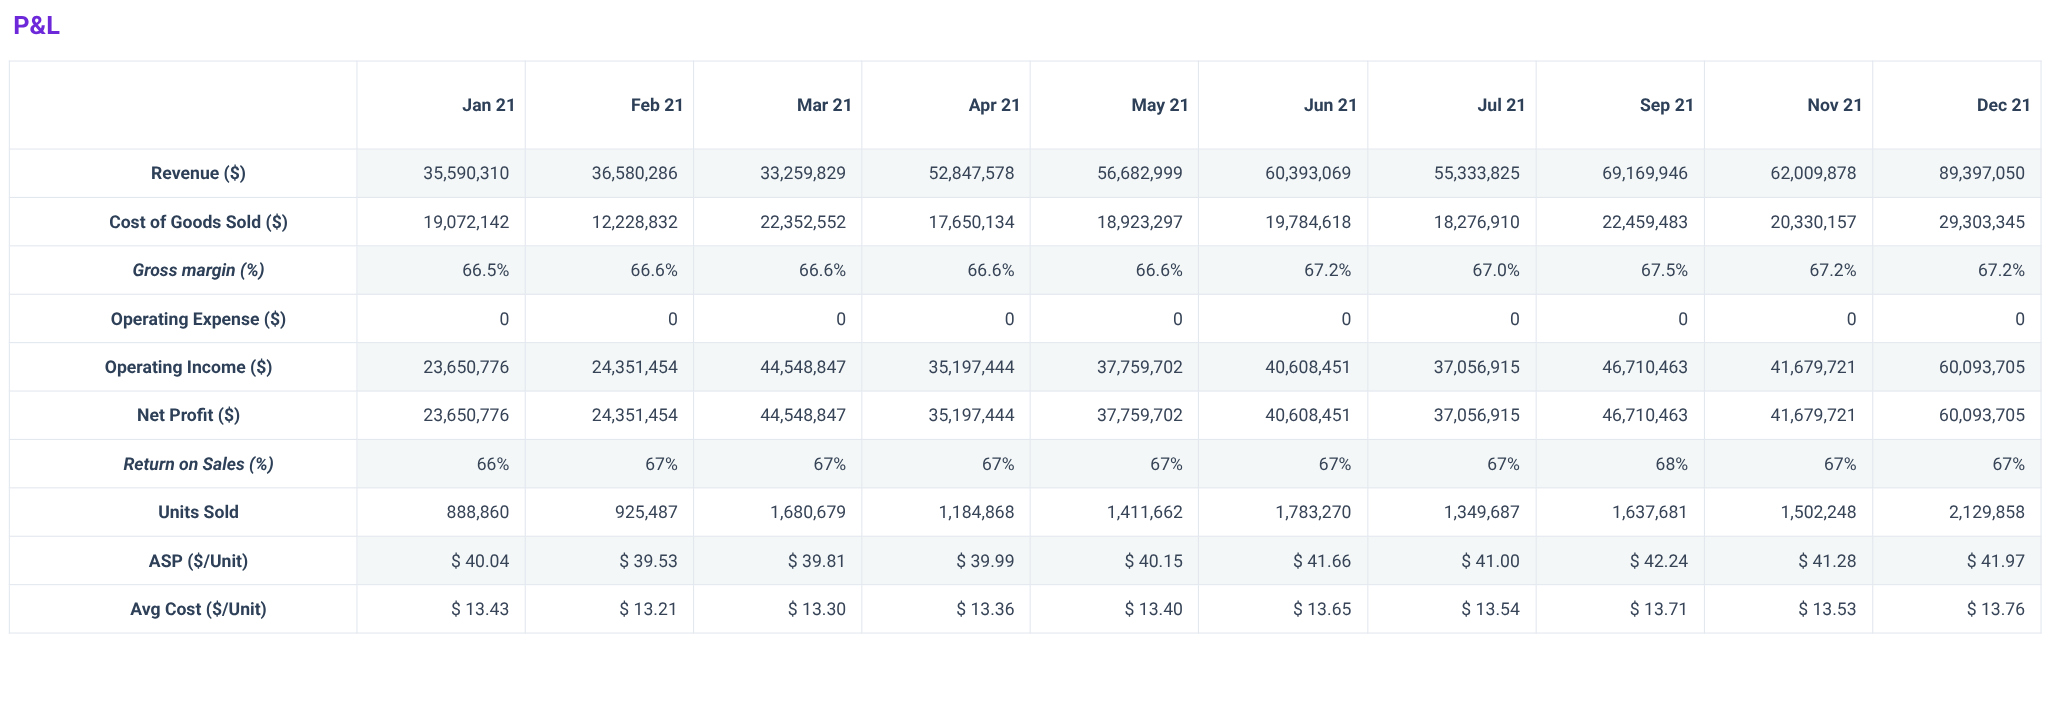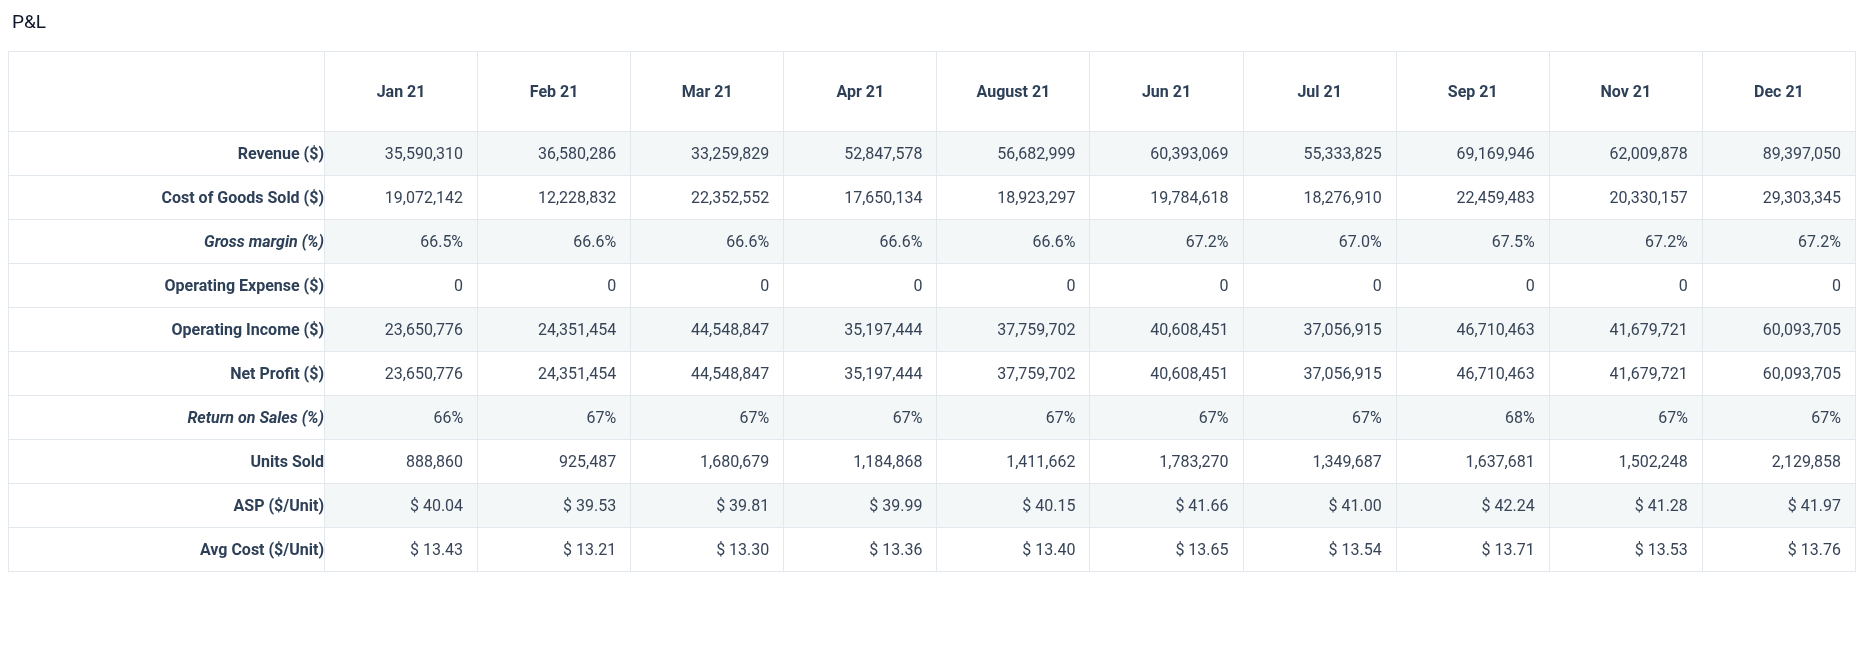--- a/index.html
+++ b/index.html
@@ -4,46 +4,46 @@
 <style>
   * { box-sizing: border-box; margin: 0; padding: 0; }
   body {
     font-family: -apple-system, BlinkMacSystemFont, "Segoe UI", Roboto, "Helvetica Neue", Arial, sans-serif;
     background: #fff;
     color: #2e4058;
     padding: 10px 8px;
     width: 1864px;
   }
   h2.title {
-    font-size: 19px;
-    font-weight: 400;
-    color: #0f172a;
+    font-size: 23px;
+    font-weight: 700;
+    color: #6d28d9;
     margin: 0 0 18px 4px;
   }
   table.pnl {
     width: 100%;
     border-collapse: collapse;
     table-layout: fixed;
     font-size: 16px;
   }
   table.pnl th, table.pnl td {
     border: 1px solid #e3e8ef;
     height: 44px;
     vertical-align: middle;
   }
   table.pnl th {
     background: #fff;
     color: #2e4058;
     font-weight: 700;
-    text-align: center;
+    text-align: right;
     padding: 30px 8px;
   }
   table.pnl th.rowhead-col { width: 316px; }
   table.pnl td.rowhead {
-    text-align: right;
+    text-align: center;
     color: #2e4058;
     font-weight: 700;
     padding-left: 10px;
     background: #fff;
     white-space: nowrap;
   }
   table.pnl td.rowhead.indent-1 { padding-left: 28px; }
   table.pnl td.rowhead.indent-2 { padding-left: 28px; font-style: italic; }
   table.pnl td.val {
     text-align: right;
@@ -64,21 +64,21 @@
 <h2 class="title">P&amp;L</h2>
 
 <table class="pnl">
   <thead>
     <tr>
       <th class="rowhead-col"></th>
       <th>Jan 21</th>
       <th>Feb 21</th>
       <th>Mar 21</th>
       <th>Apr 21</th>
-      <th>August 21</th>
+      <th>May 21</th>
       <th>Jun 21</th>
       <th>Jul 21</th>
       <th>Sep 21</th>
       <th>Nov 21</th>
       <th>Dec 21</th>
     </tr>
   </thead>
   <tbody>
 
   <tr>

